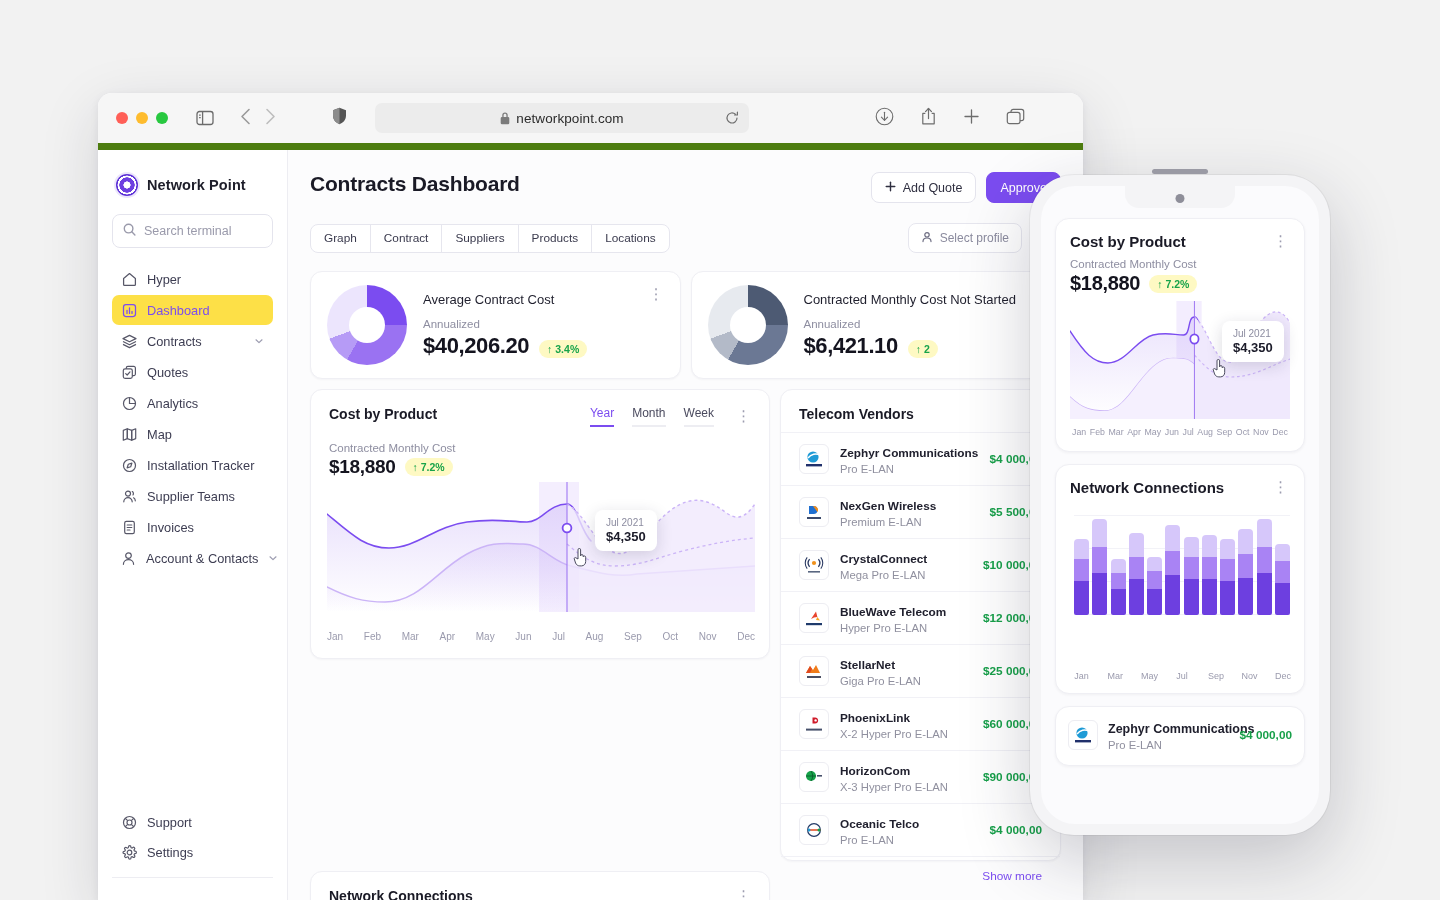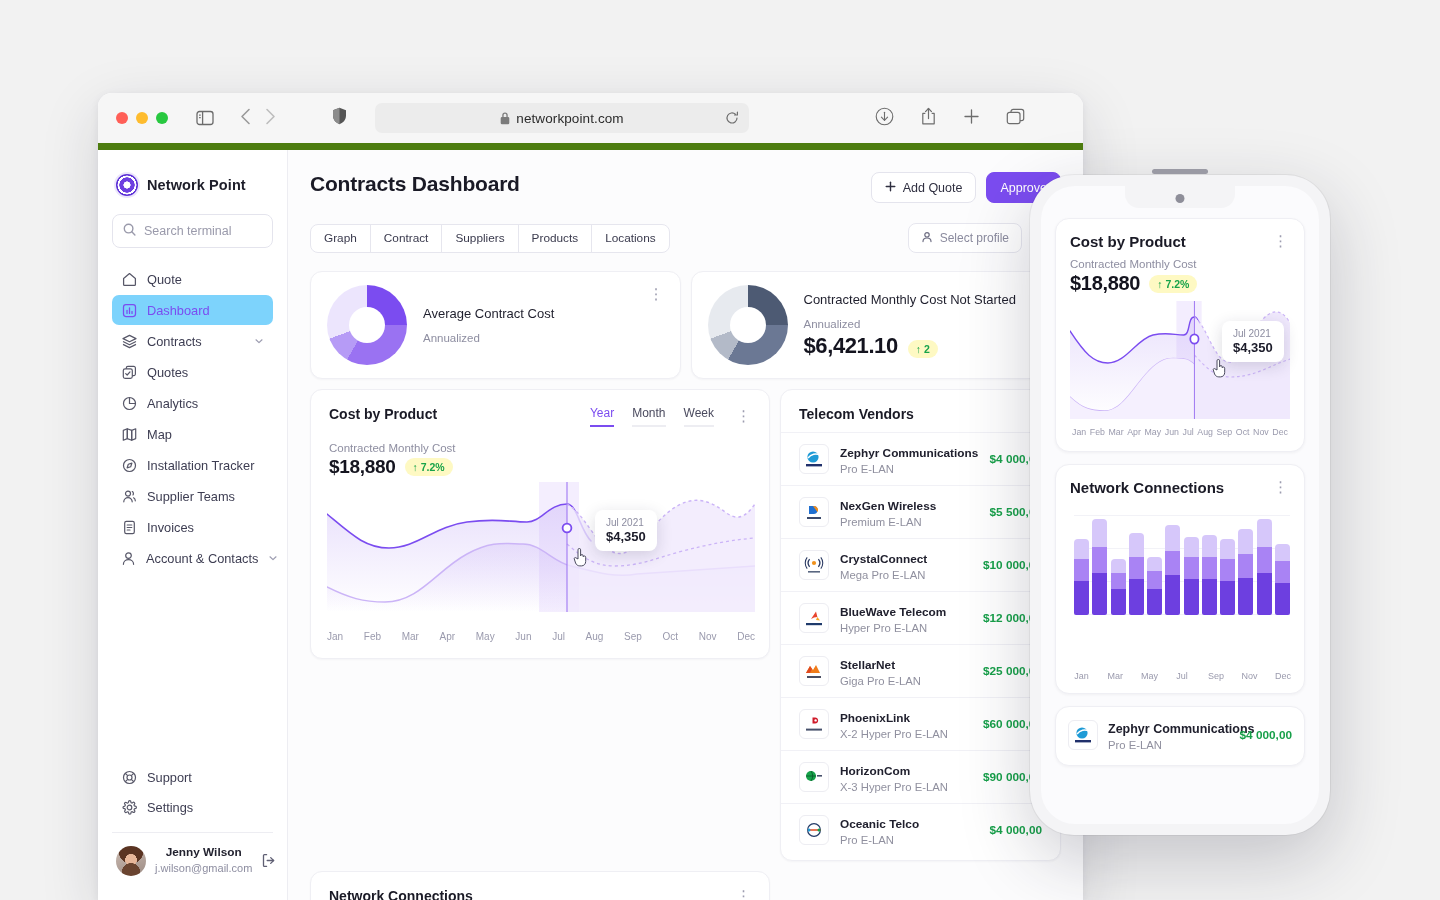--- a/index.html
+++ b/index.html
@@ -75,25 +75,25 @@
   .search-box .ph { font-size: 12.5px; color: #9a9aab; }
 
   .navlist { display: flex; flex-direction: column; gap: 1px; }
   .navitem {
     height: 30px; border-radius: 7px; display: flex; align-items: center;
     gap: 10px; padding: 0 9px; cursor: pointer;
   }
   .navitem .lbl { font-size: 12.8px; color: #3d3d52; white-space: nowrap; }
   .navitem .ico { color: #575768; display: flex; width: 16px; justify-content: center; }
   .navitem .chev { margin-left: auto; color: #9c9cb0; display: flex; }
-  .navitem.active { background: #7dd3fc; }
+  .navitem.active { background: #fde047; }
   .navitem.active .lbl { color: #7b4cf0; font-weight: 500; }
   .navitem.active .ico { color: #7b4cf0; }
 
-  .nav-bottom { margin-top: auto; padding-bottom: 10px; text-align: center; }
+  .nav-bottom { margin-top: auto; padding-bottom: 10px; }
   .divider { height: 1px; background: #ededf2; margin: 10px 0 12px 0; }
   .profile { display: flex; align-items: center; gap: 9px; padding: 0 4px 14px 4px; }
   .avatar {
     width: 30px; height: 30px; border-radius: 50%; flex: 0 0 auto;
     background:
       radial-gradient(circle at 50% 88%, #6a4430 0 30%, transparent 31%),
       radial-gradient(circle at 50% 46%, #e7b79a 0 26%, transparent 27%),
       radial-gradient(circle at 50% 18%, #5a3422 0 42%, transparent 43%),
       linear-gradient(160deg, #cdbdb3, #9c8b84);
   }
@@ -320,21 +320,21 @@
           <span class="ph">Search terminal</span>
         </div>
 
         <nav class="navlist">
           <div class="navitem">
             <span class="ico">
                 <svg width="15" height="15" viewBox="0 0 15 15" fill="none" stroke="currentColor" stroke-width="1.25" stroke-linejoin="round">
                   <path d="M1.6 6.4 7.5 1.6l5.9 4.8v6.1a.9.9 0 0 1-.9.9H2.5a.9.9 0 0 1-.9-.9Z"></path>
                 </svg>
               </span>
-            <span class="lbl">Quote</span>
+            <span class="lbl">Hyper</span>
           </div>
           <div class="navitem active">
             <span class="ico">
                 <svg width="15" height="15" viewBox="0 0 15 15" fill="none" stroke="currentColor" stroke-width="1.25">
                   <rect x="1.5" y="1.5" width="12" height="12" rx="2.4"></rect>
                   <line x1="5" y1="10.4" x2="5" y2="7.4" stroke-linecap="round"></line>
                   <line x1="7.5" y1="10.4" x2="7.5" y2="4.8" stroke-linecap="round"></line>
                   <line x1="10" y1="10.4" x2="10" y2="8.6" stroke-linecap="round"></line>
                 </svg>
               </span>
@@ -448,34 +448,20 @@
           <div class="navitem">
             <span class="ico">
                 <svg width="15" height="15" viewBox="0 0 15 15" fill="none" stroke="currentColor" stroke-width="1.2" stroke-linejoin="round">
                   <circle cx="7.5" cy="7.5" r="2.3"></circle>
                   <path d="M12.2 9.2a1 1 0 0 0 .2 1.1l.1.1a1.2 1.2 0 1 1-1.7 1.7l-.1-.1a1 1 0 0 0-1.1-.2 1 1 0 0 0-.6.9v.2a1.2 1.2 0 0 1-2.4 0v-.1a1 1 0 0 0-.7-.9 1 1 0 0 0-1.1.2l-.1.1a1.2 1.2 0 1 1-1.7-1.7l.1-.1a1 1 0 0 0 .2-1.1 1 1 0 0 0-.9-.6h-.2a1.2 1.2 0 0 1 0-2.4h.1a1 1 0 0 0 .9-.7 1 1 0 0 0-.2-1.1l-.1-.1a1.2 1.2 0 1 1 1.7-1.7l.1.1a1 1 0 0 0 1.1.2h.1a1 1 0 0 0 .6-.9v-.2a1.2 1.2 0 0 1 2.4 0v.1a1 1 0 0 0 .6.9 1 1 0 0 0 1.1-.2l.1-.1a1.2 1.2 0 1 1 1.7 1.7l-.1.1a1 1 0 0 0-.2 1.1v.1a1 1 0 0 0 .9.6h.2a1.2 1.2 0 0 1 0 2.4h-.1a1 1 0 0 0-.9.6Z"></path>
                 </svg>
               </span>
             <span class="lbl">Settings</span>
           </div>
           <div class="divider"></div>
-          <div class="profile">
-            <span class="avatar"></span>
-            <span>
-              <div class="pname">Jenny Wilson</div>
-              <div class="pmail">j.wilson@gmail.com</div>
-            </span>
-            <span class="logout">
-              <svg width="15" height="15" viewBox="0 0 15 15" fill="none" stroke="currentColor" stroke-width="1.3" stroke-linecap="round" stroke-linejoin="round">
-                  <path d="M5.6 1.7H3.4a.9.9 0 0 0-.9.9v9.8a.9.9 0 0 0 .9.9h2.2"></path>
-                  <polyline points="9.7,4.6 12.6,7.5 9.7,10.4"></polyline>
-                  <line x1="12.6" y1="7.5" x2="6.2" y2="7.5"></line>
-                </svg>
-            </span>
-          </div>
         </div>
       </aside>
 
       <section class="main">
 
         <div class="page-head">
           <h1 class="page-title">Contracts Dashboard</h1>
           <div class="head-actions">
             <button class="btn btn-outline">
               <span><svg width="11" height="11" viewBox="0 0 11 11" fill="none" stroke="currentColor" stroke-width="1.4" stroke-linecap="round">
@@ -515,20 +501,24 @@
             </div>
           </div>
         </div>
 
         <div class="kpi-row">
           <div class="card kpi">
             <div class="donut" style="background: conic-gradient(#7b4cf0 0deg 90deg, #9a72f2 90deg 210deg, #b69bf6 210deg 250deg, #ece5fd 250deg 360deg);"></div>
             <div class="kpi-body">
               <div class="kpi-title">Average Contract Cost</div>
               <div class="kpi-sub">Annualized</div>
+              <div class="kpi-row2">
+                <div class="kpi-val">$40,206.20</div>
+                <span class="pill">↑ <span>3.4%</span></span>
+              </div>
             </div>
             <div class="kebab">⋮</div>
           </div>
 
           <div class="card kpi">
             <div class="donut" style="background: conic-gradient(#4d5a73 0deg 90deg, #6b7894 90deg 210deg, #b3bac8 210deg 250deg, #e7eaef 250deg 360deg);"></div>
             <div class="kpi-body">
               <div class="kpi-title">Contracted Monthly Cost Not Started</div>
               <div class="kpi-sub">Annualized</div>
               <div class="kpi-row2">
@@ -703,20 +693,21 @@
                     <circle cx="10" cy="10" r="6.4" fill="none" stroke="#243a66" stroke-width="1.2"></circle>
                     <path d="M3.6 10h12.8" stroke="#e04a1f" stroke-width="1.6"></path>
                     <circle cx="5" cy="10" r="1.5" fill="#1f9bd6"></circle>
                     <circle cx="15" cy="10" r="1.5" fill="#16a34a"></circle>
                   </svg>
                 </span>
               <span class="vmeta"><span class="vname">Oceanic Telco</span><div class="vplan">Pro E-LAN</div></span>
               <span class="vprice">$4 000,00</span>
             </div>
 
+            <div class="showmore">Show more</div>
           </div>
         </div>
 
         <div class="card bars-card">
           <div class="chart-head">
             <div class="chart-title">Network Connections</div>
             <div class="kebab" style="position:static;">⋮</div>
           </div>
 
         </div>

